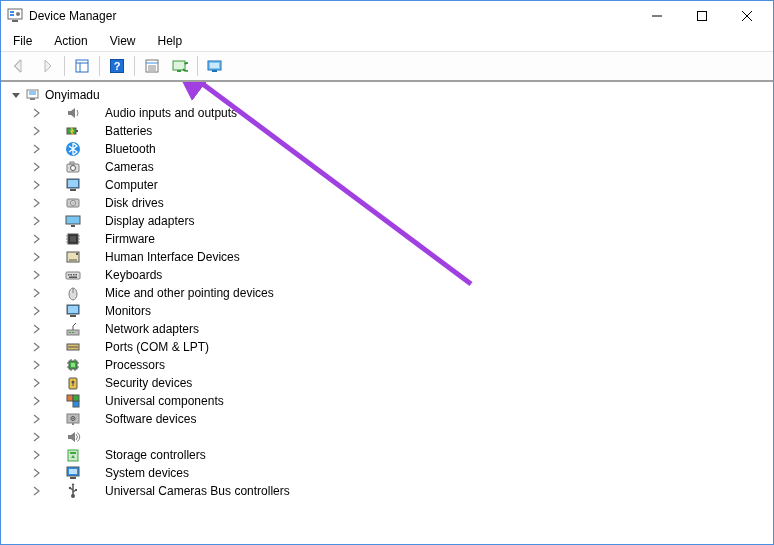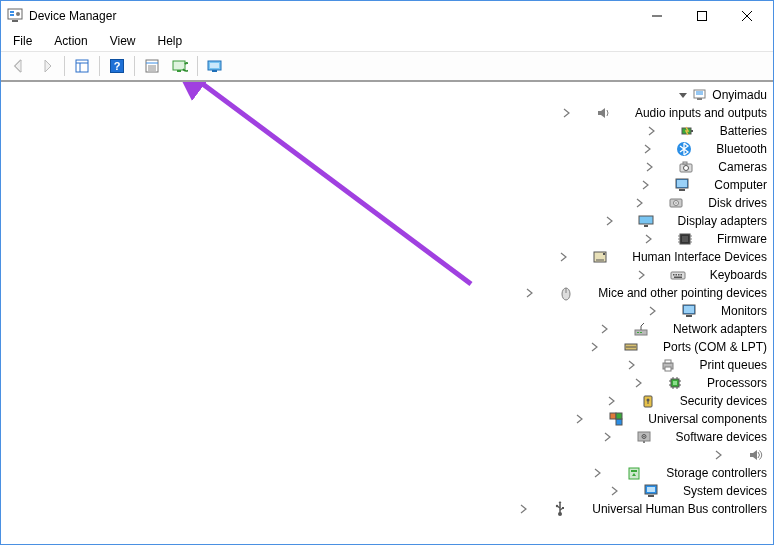--- a/index.html
+++ b/index.html
@@ -100,21 +100,20 @@
     inset: 2px;
     overflow: auto;
     padding: 2px 4px;
     font-size: 12px;
   }
   .tree-row {
     display: flex;
     align-items: center;
     height: 18px;
     white-space: nowrap;
-    justify-content: flex-end;
   }
   .tree-row .expander {
     width: 14px;
     height: 14px;
     display: flex;
     align-items: center;
     justify-content: center;
     color: #5a5a5a;
     font-size: 11px;
     margin-right: 2px;
@@ -481,35 +480,20 @@
      <span class="label">Ports (COM &amp; LPT)</span>
         </div>
         <div class="tree-row indent-1">
           <span class="expander">
        <svg width="10" height="10" viewBox="0 0 10 10">
               <path d="M3 1 L8 5 L3 9" fill="none" stroke="#7a7a7a" stroke-width="1.2"></path>
             </svg>
      </span>
      <span class="dev-icon">
             <svg width="16" height="16">
-              <rect x="3" y="6" width="10" height="6" fill="#bbb" stroke="#808080"></rect>
-              <rect x="5" y="3" width="6" height="3" fill="#fff" stroke="#808080"></rect>
-              <rect x="5" y="10" width="6" height="4" fill="#fff" stroke="#808080"></rect>
-            </svg>
-          </span>
-     <span class="label">Print queues</span>
-        </div>
-        <div class="tree-row indent-1">
-          <span class="expander">
-       <svg width="10" height="10" viewBox="0 0 10 10">
-              <path d="M3 1 L8 5 L3 9" fill="none" stroke="#7a7a7a" stroke-width="1.2"></path>
-            </svg>
-     </span>
-     <span class="dev-icon">
-            <svg width="16" height="16">
               <rect x="4" y="4" width="8" height="8" fill="#3aa83a" stroke="#555"></rect>
               <rect x="6" y="6" width="4" height="4" fill="#8adf8a"></rect>
               <g stroke="#555">
                 <line x1="4" y1="6" x2="2" y2="6"></line>
                 <line x1="4" y1="10" x2="2" y2="10"></line>
                 <line x1="12" y1="6" x2="14" y2="6"></line>
                 <line x1="12" y1="10" x2="14" y2="10"></line>
                 <line x1="6" y1="4" x2="6" y2="2"></line>
                 <line x1="10" y1="4" x2="10" y2="2"></line>
                 <line x1="6" y1="12" x2="6" y2="14"></line>
@@ -618,21 +602,21 @@
      <span class="dev-icon">
             <svg width="16" height="16">
               <circle cx="8" cy="13" r="2" fill="#555"></circle>
               <line x1="8" y1="13" x2="8" y2="2" stroke="#555" stroke-width="1.5"></line>
               <path d="M8 7 l-3 -2 M8 9 l3 -2" stroke="#555" stroke-width="1.5"></path>
               <circle cx="5" cy="5" r="1.2" fill="#555"></circle>
               <rect x="10" y="6" width="2" height="2" fill="#555"></rect>
               <path d="M6.5 2 h3 l-1.5 -2 z" fill="#555"></path>
             </svg>
           </span>
-     <span class="label">Universal Human Bus controllers</span>
+     <span class="label">Universal Cameras Bus controllers</span>
         </div>
       </div>
 
     <svg class="annotation" style="left:0; top:-28px;" width="500" height="260">
       <defs>
         <marker id="arrowhead" markerWidth="8" markerHeight="8" refX="2" refY="4" orient="auto">
           <path d="M0,0 L8,4 L0,8 Z" fill="#a040e0"></path>
         </marker>
       </defs>
       <line x1="470" y1="230" x2="195" y2="25" stroke="#a040e0" stroke-width="5" marker-end="url(#arrowhead)"></line>

